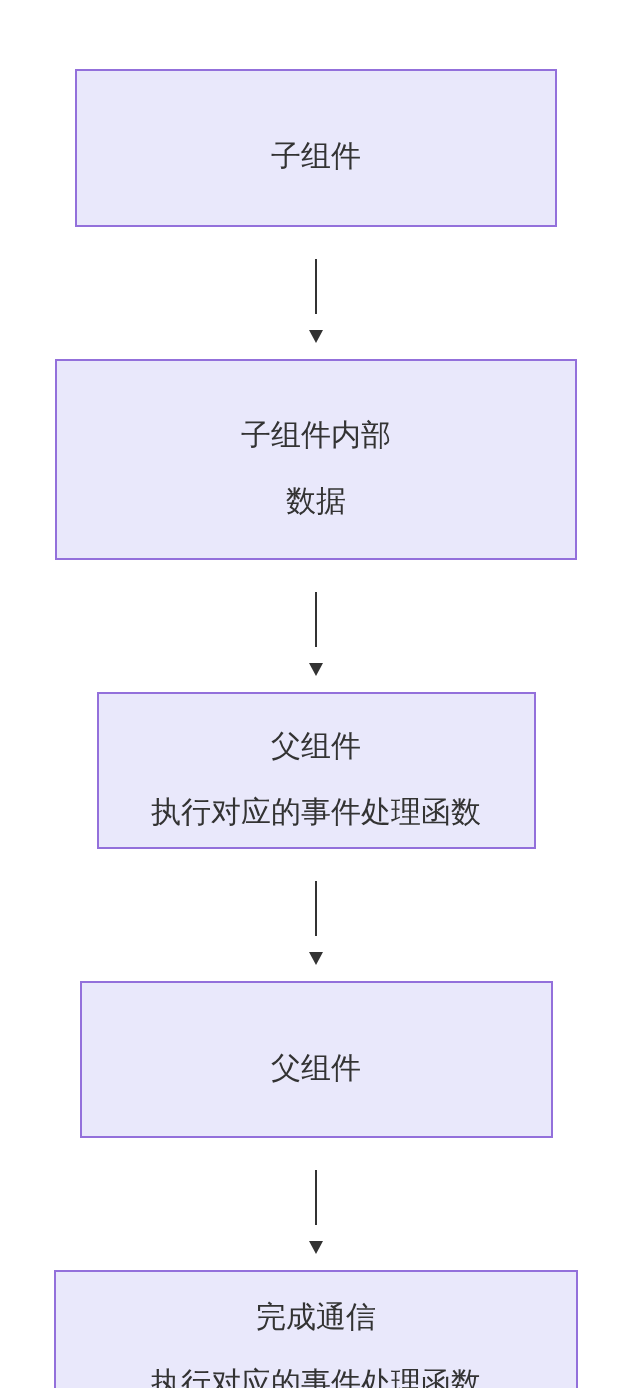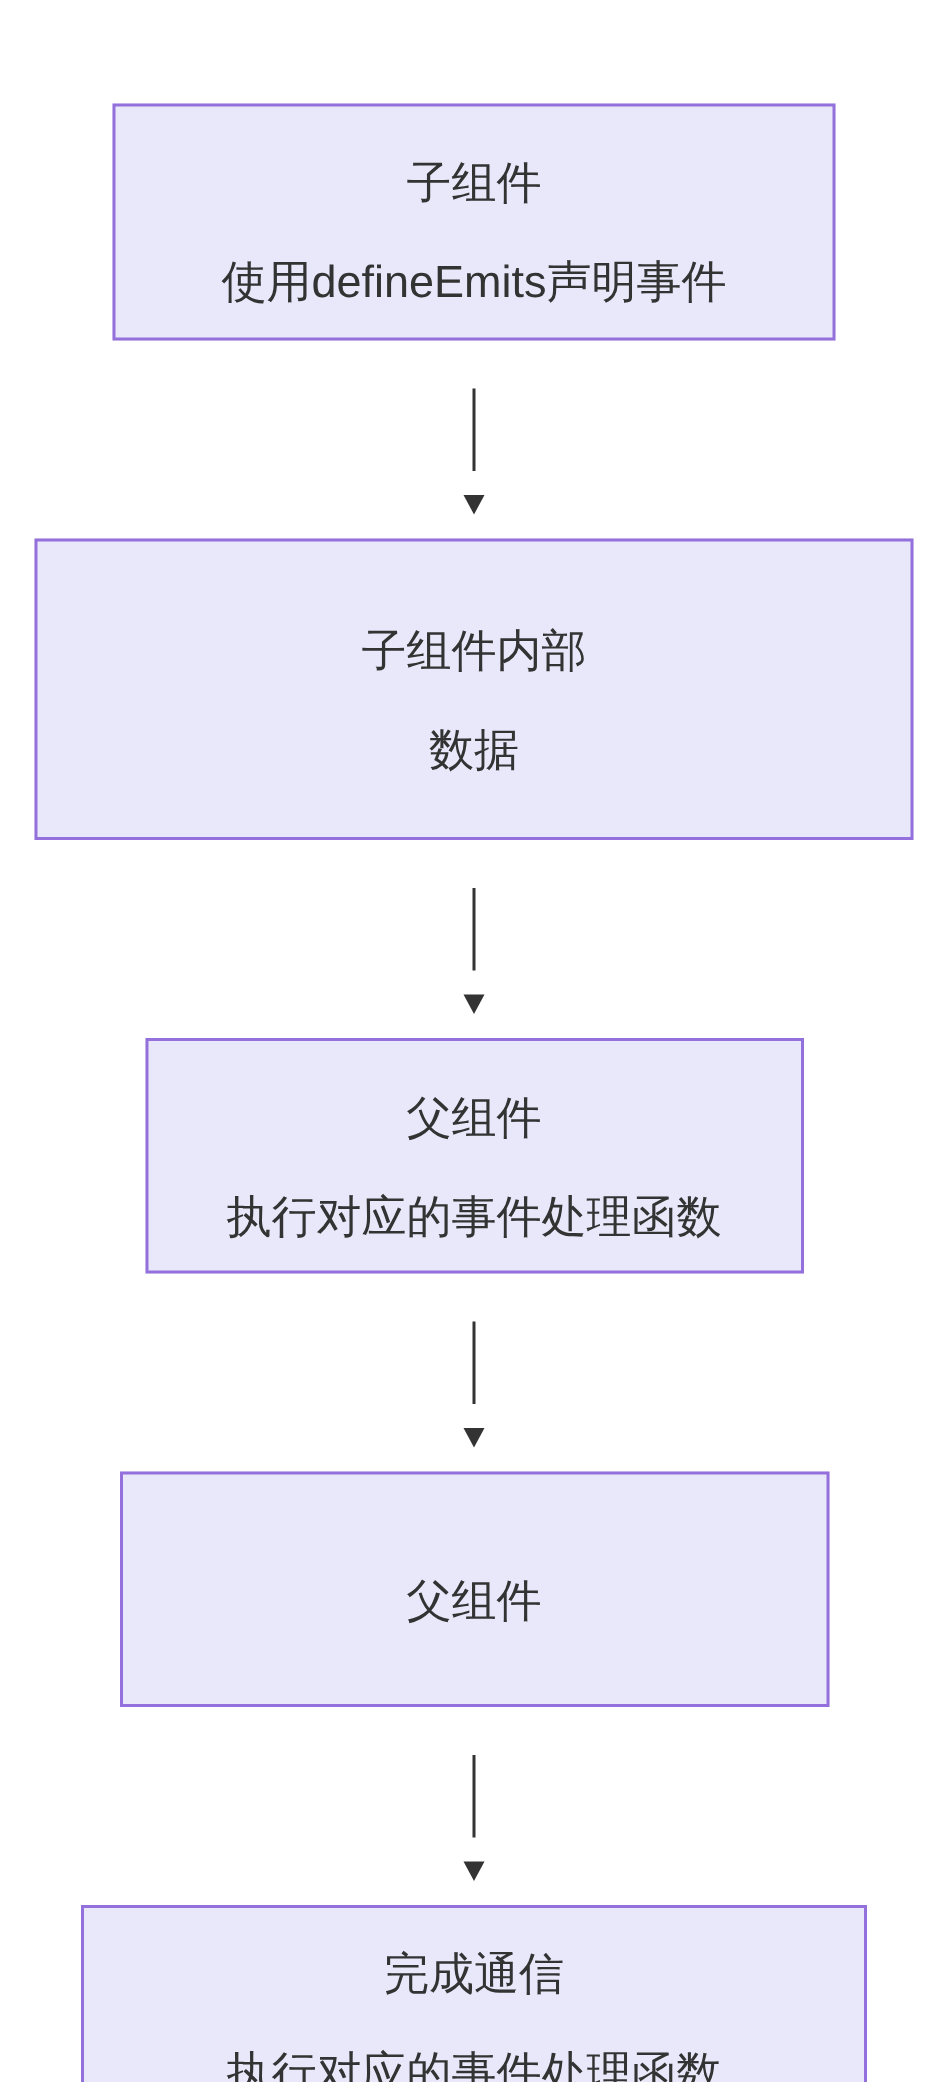--- a/index.html
+++ b/index.html
@@ -64,29 +64,28 @@
     border-top: 13px solid var(--arrow-color);
   }
 </style>
 </head>
 <body>
 
 <div class="canvas">
 
   <div class="node" style="width:482px;height:158px">
     <div class="text-line">子组件</div>
-    <div class="text-line">使用defineEmits声明事件</div>
   </div>
 
   <div class="arrow">
     <div class="shaft"></div>
     <div class="head"></div>
   </div>
 
-  <div class="node" style="width:586px;height:201px">
+  <div class="node" style="width:522px;height:201px">
     <div class="text-line">子组件内部</div>
     <div class="text-line">数据</div>
   </div>
 
   <div class="arrow">
     <div class="shaft"></div>
     <div class="head"></div>
   </div>
 
   <div class="node" style="width:439px;height:157px">

